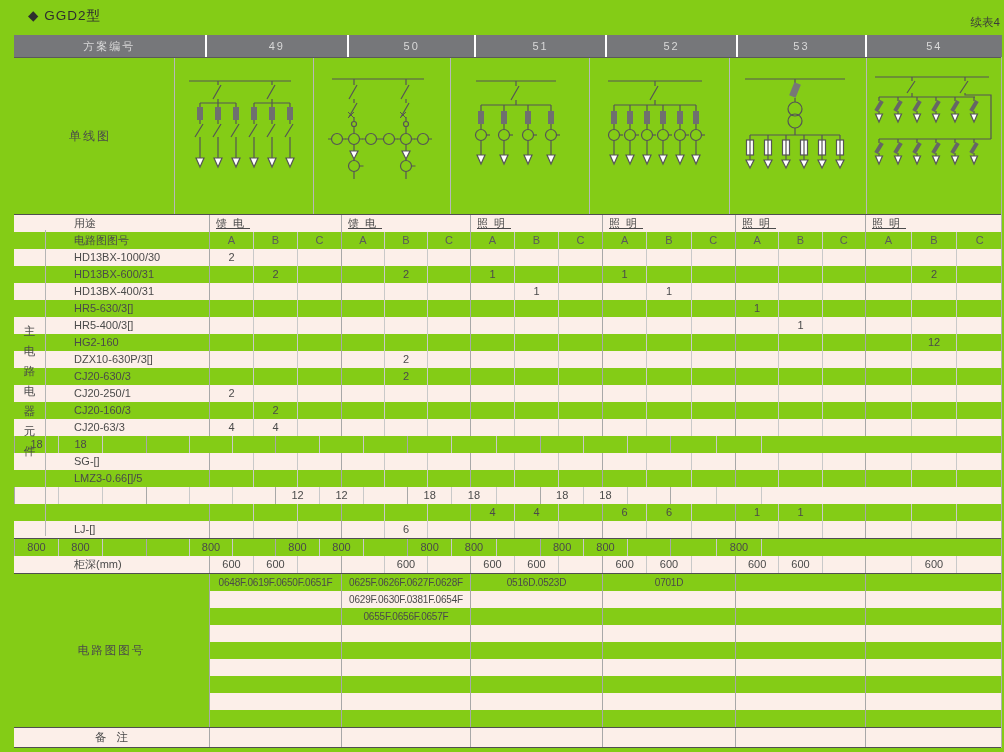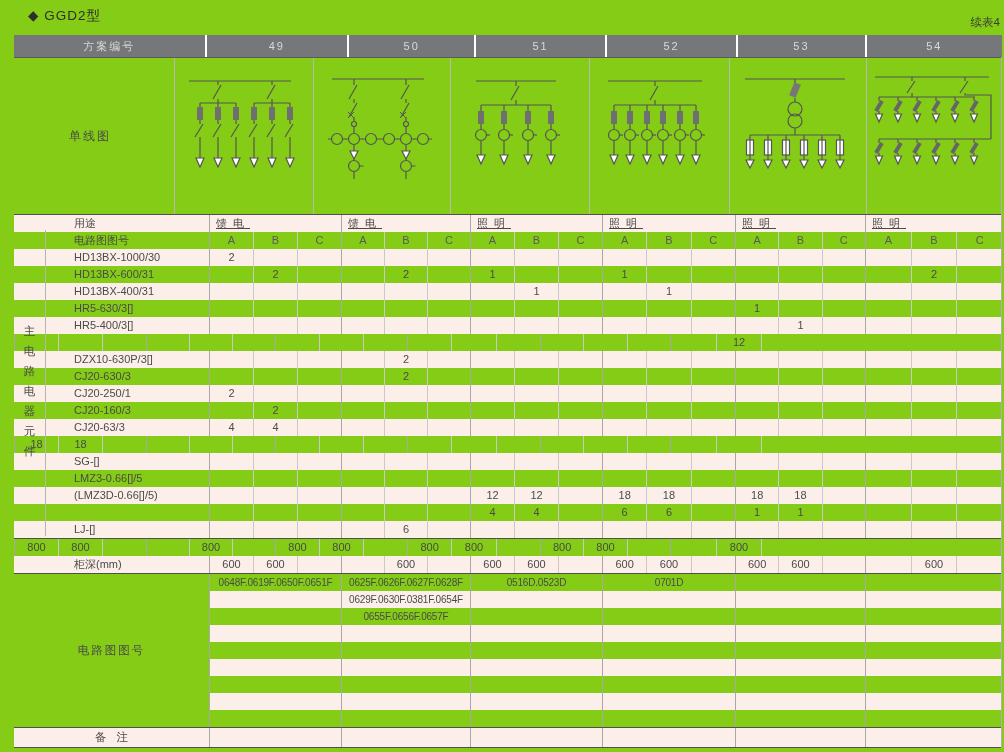--- a/index.html
+++ b/index.html
@@ -502,20 +502,21 @@
             <div class="sub">1</div>
             <div class="sub"></div>
           </div>
           <div class="sc" style="width: 137px;">
             <div class="sub"></div>
             <div class="sub"></div>
             <div class="sub"></div>
           </div>
         </div>
         <div class="r">
+          <div class="lab">HG2-160</div>
           <div class="sc" style="width: 132px;">
             <div class="sub"></div>
             <div class="sub"></div>
             <div class="sub"></div>
           </div>
           <div class="sc" style="width: 129px;">
             <div class="sub"></div>
             <div class="sub"></div>
             <div class="sub"></div>
           </div>
@@ -797,21 +798,20 @@
             <div class="sub"></div>
             <div class="sub"></div>
           </div>
           <div class="sc" style="width: 137px;">
             <div class="sub"></div>
             <div class="sub"></div>
             <div class="sub"></div>
           </div>
         </div>
         <div class="r p">
-          <div class="lab">(LMZ3D-0.66[]/5)</div>
           <div class="sc" style="width: 132px;">
             <div class="sub"></div>
             <div class="sub"></div>
             <div class="sub"></div>
           </div>
           <div class="sc" style="width: 129px;">
             <div class="sub"></div>
             <div class="sub"></div>
             <div class="sub"></div>
           </div>

